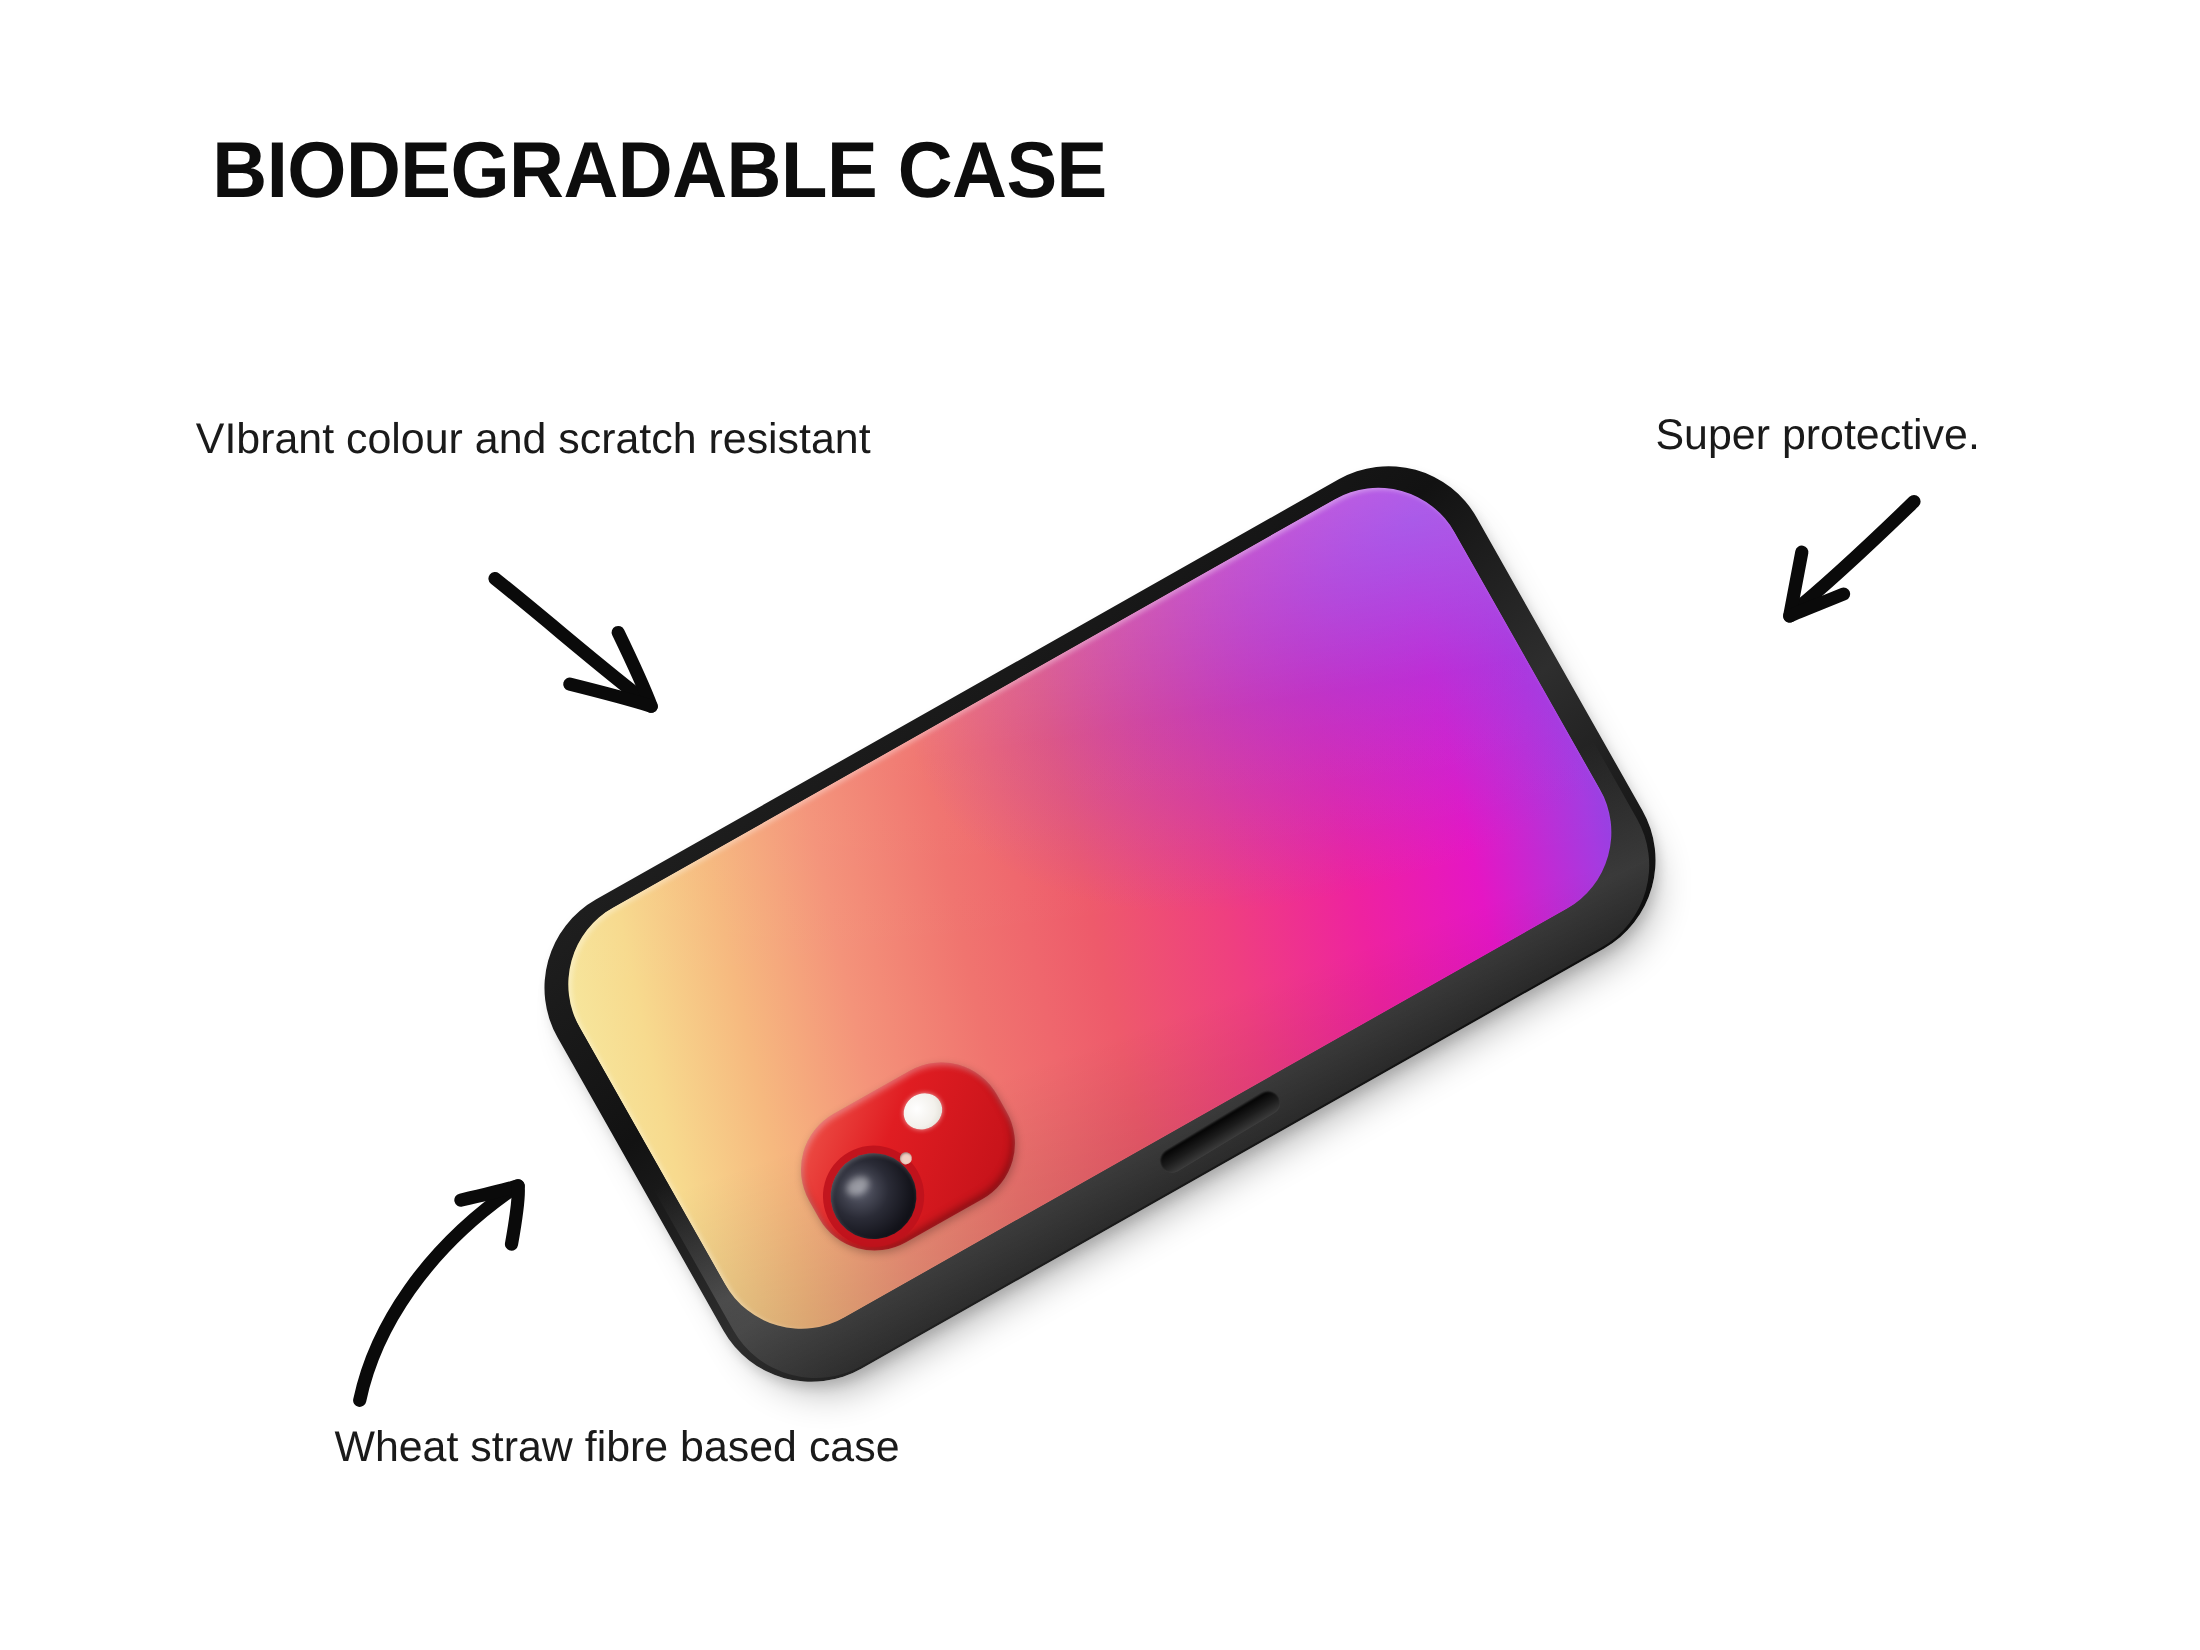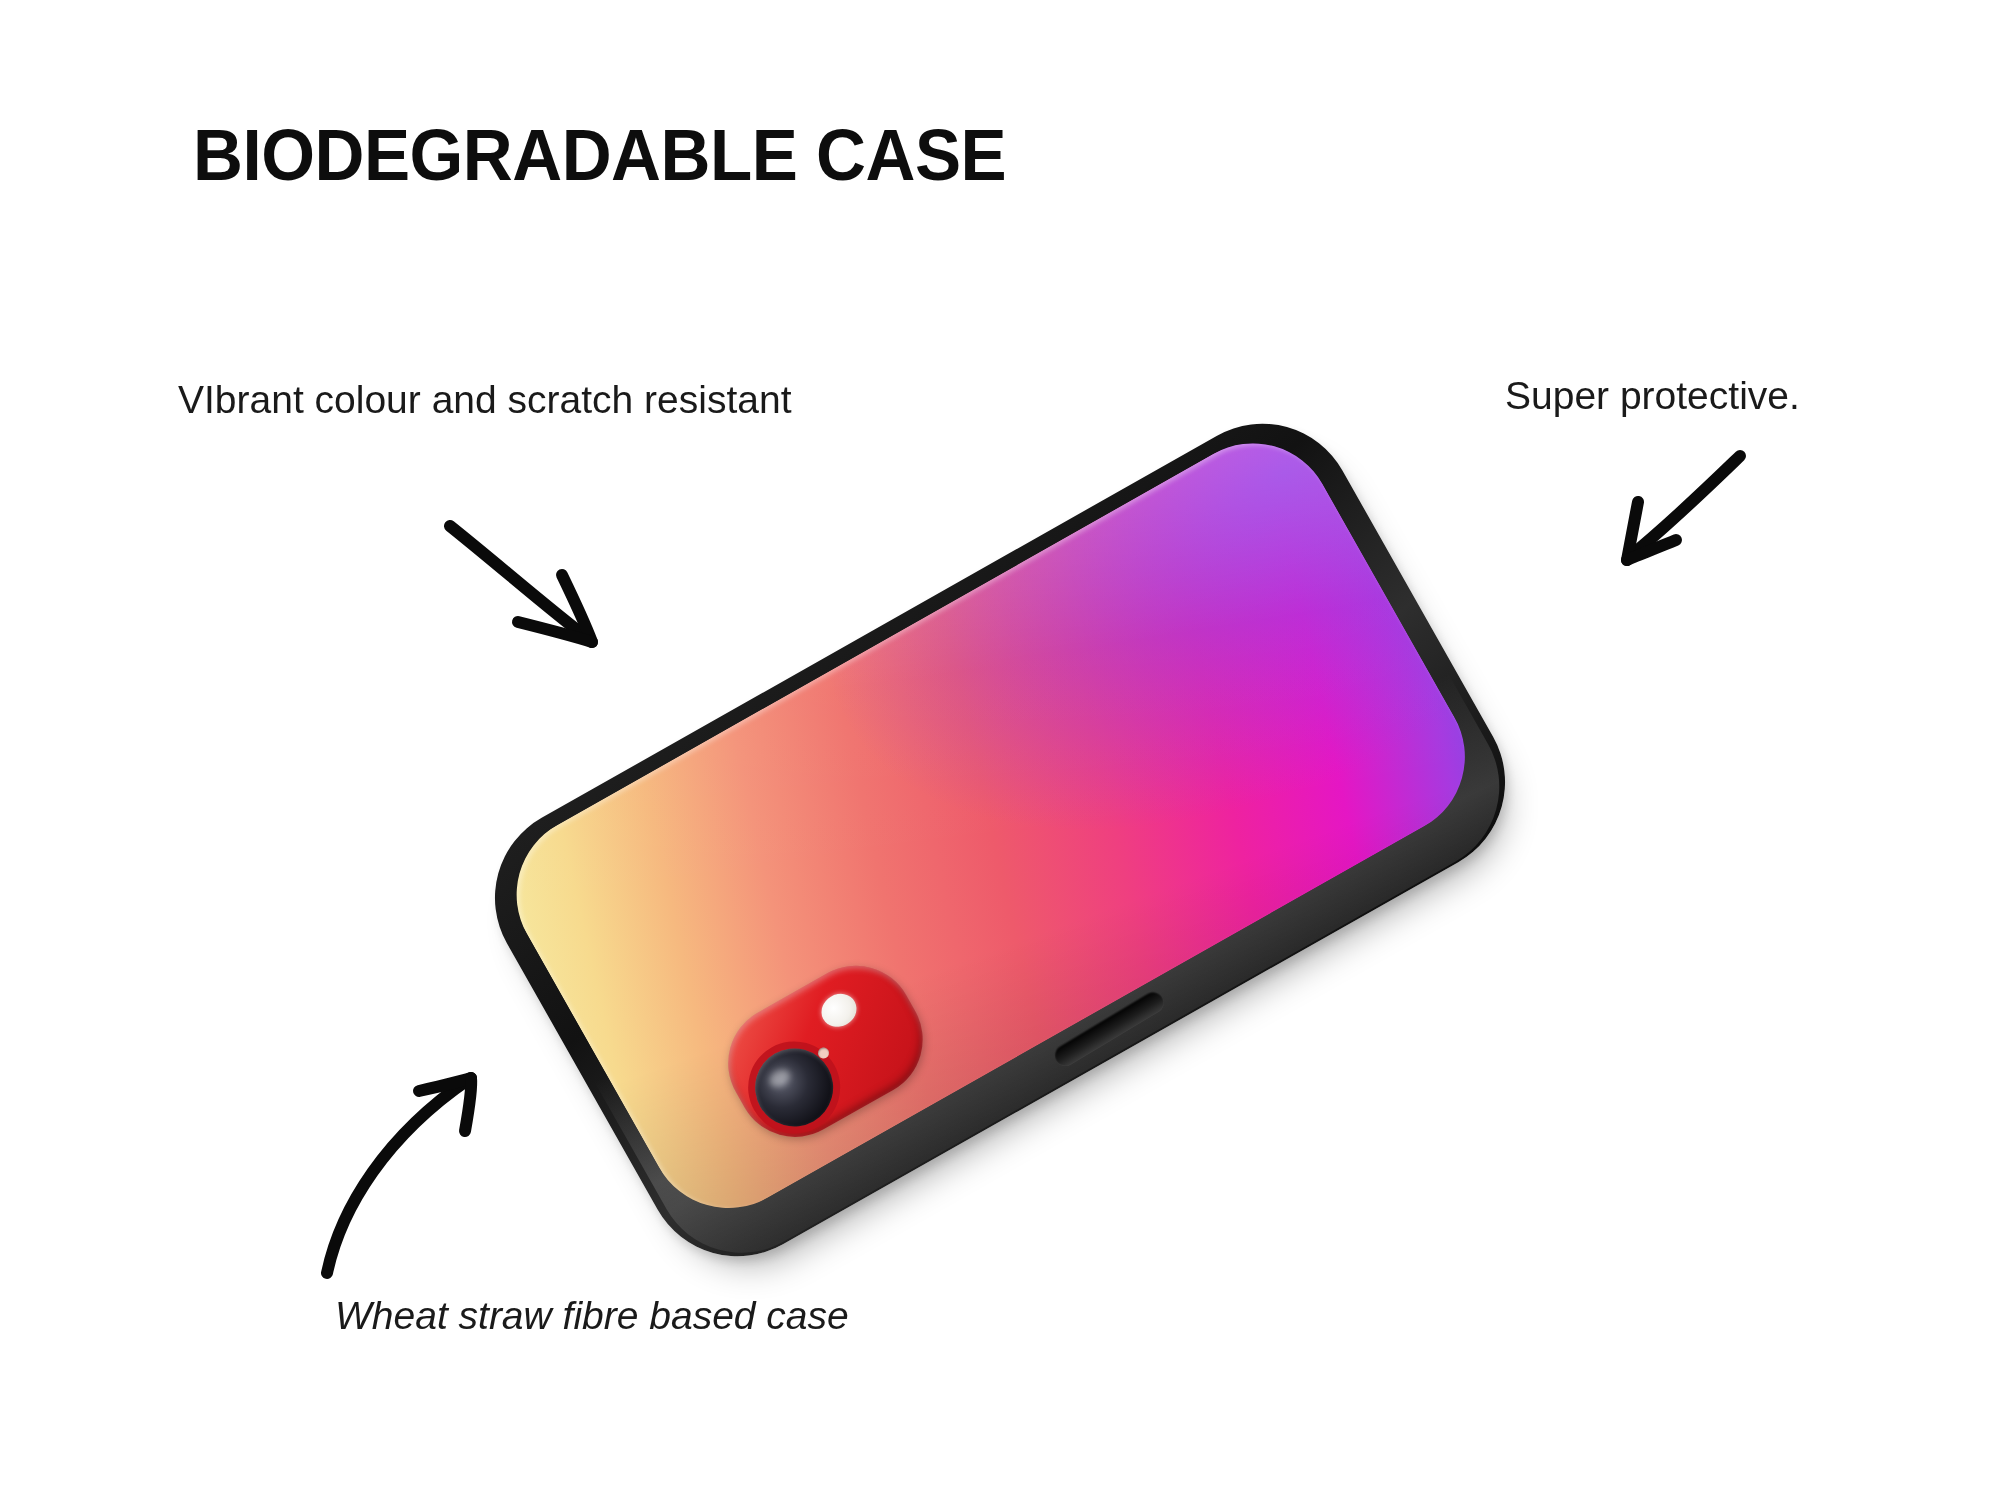--- a/index.html
+++ b/index.html
@@ -38,21 +38,21 @@
   .callout {
     position: absolute;
     color: #1a1a1a;
     font-family: "Liberation Sans", sans-serif;
     font-weight: 400;
     font-size: 39px;
     line-height: 1.33;
   }
   .callout-left   { left: 178px;  top: 374px;  width: 660px; }
   .callout-right  { left: 1505px; top: 370px;  width: 520px; white-space: nowrap; }
-  .callout-bottom { left: 335px;  top: 1290px; width: 640px; font-style: italic; }
+  .callout-bottom { left: 304px;  top: 1290px; width: 640px; }
 
   
   .arrow-svg {
     position: absolute;
     overflow: visible;
   }
   .arrow-path {
     fill: none;
     stroke: #0a0a0a;
     stroke-linecap: round;

